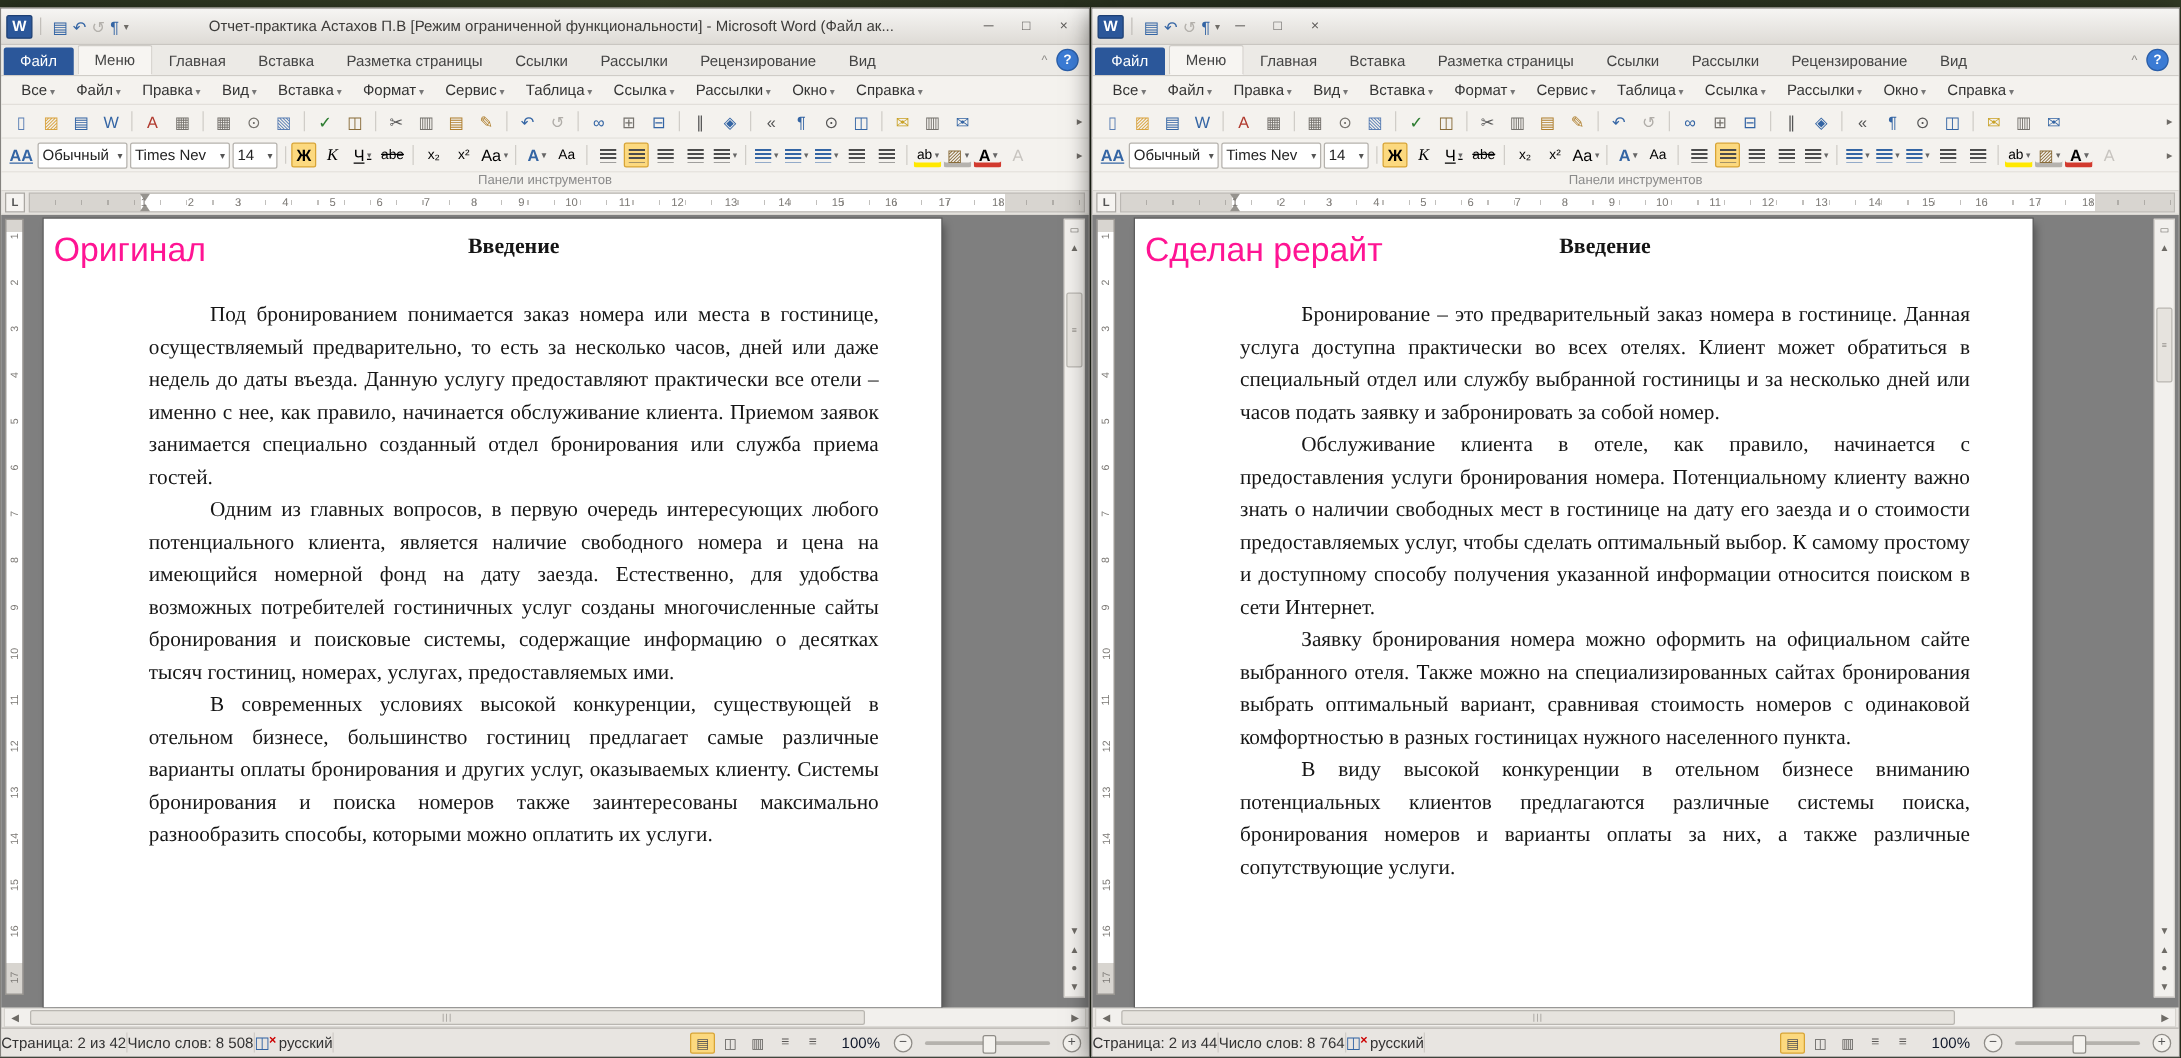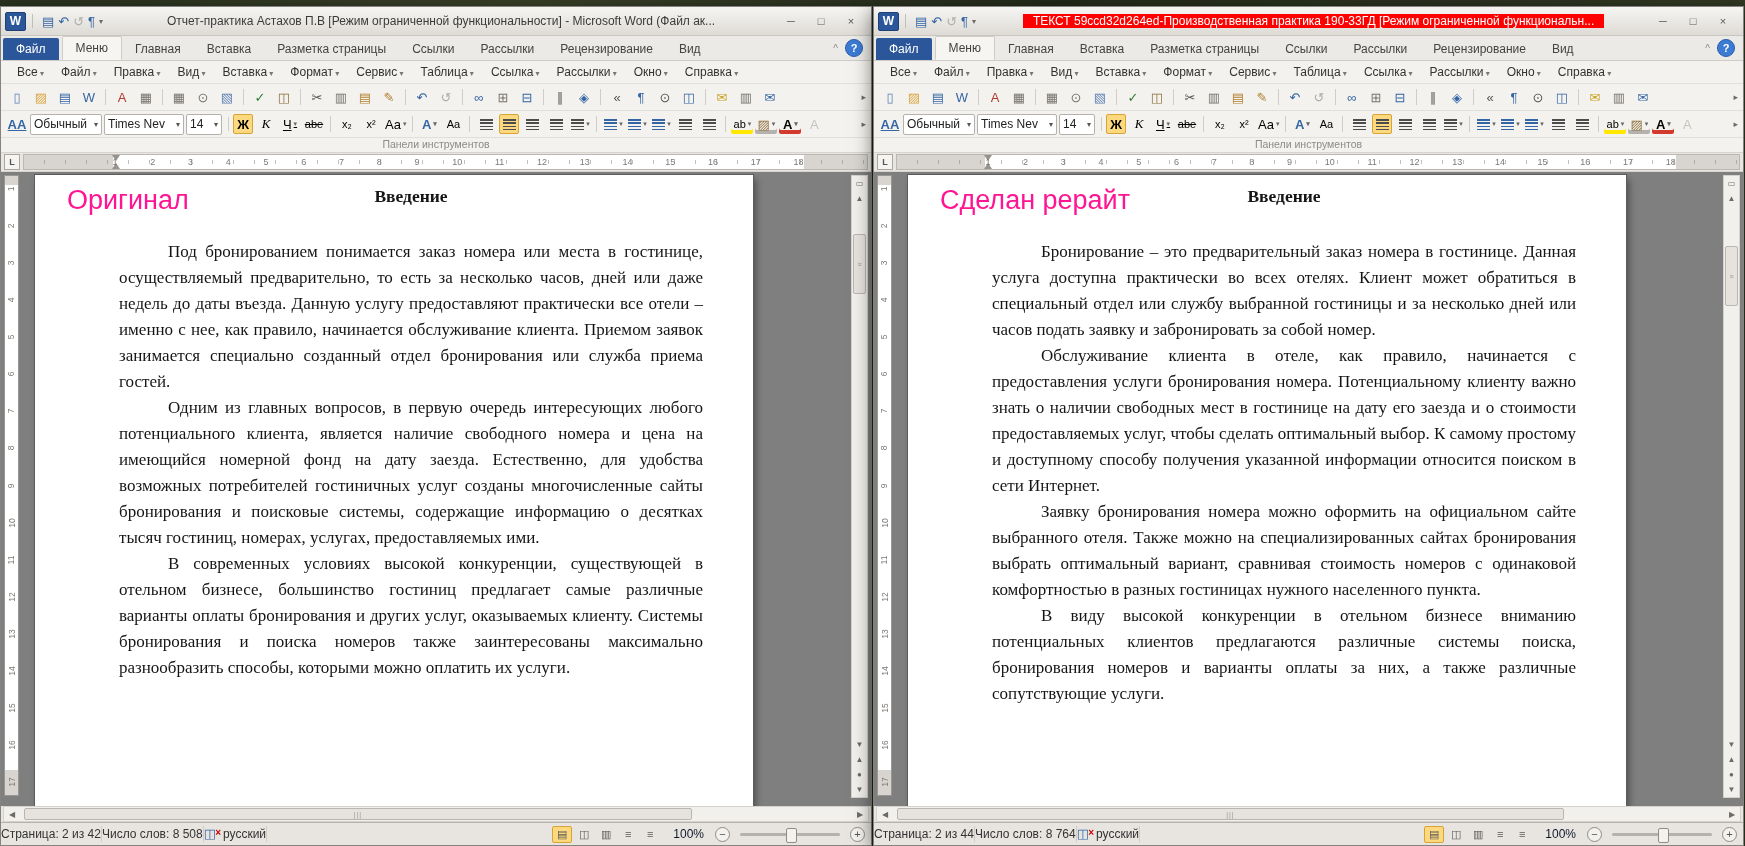--- a/index.html
+++ b/index.html
@@ -94,21 +94,21 @@
   .docarea{flex:1;background:#7f7f7f;display:flex;overflow:hidden;padding-top:3px;position:relative;}
   .vruler{width:15px;flex:0 0 15px;margin-left:3px;height:calc(100% - 10px);
           display:flex;flex-direction:column;justify-content:space-between;align-items:center;
           background:linear-gradient(#d8d5d0 0 1.5%,#fff 1.5% 96%,#d8d5d0 96%);
           border:1px solid #9a9792;font-size:8.5px;color:#7c7975;padding:8px 0;box-sizing:border-box;}
   .vruler span{display:block;transform:rotate(-90deg);}
   .page{width:718px;flex:0 0 718px;margin-left:16px;background:#fff;position:relative;
         box-shadow:0 0 0 1px #5c5c5c,3px 4px 7px rgba(0,0,0,.4);
         padding:8px 50px 0 84px;box-sizing:border-box;
         font-family:"Liberation Serif",serif;color:#151515;}
-  .annotation{position:absolute;left:32px;top:10px;font-family:"Liberation Sans",sans-serif;
+  .annotation{position:absolute;left:8px;top:10px;font-family:"Liberation Sans",sans-serif;
               font-size:27px;color:#ff1493;white-space:nowrap;}
   .doc-title{text-align:center;font-weight:bold;font-size:17.5px;margin:3px 0 32px;}
   .page p{font-size:17px;line-height:26px;text-align:justify;text-indent:49px;margin:0;}
 
   .vscroll{width:17px;flex:0 0 17px;margin-left:auto;margin-right:3px;height:calc(100% - 8px);
            background:#f2f0ed;border:1px solid #d5d2cd;display:flex;flex-direction:column;
            align-items:center;box-sizing:border-box;}
   .vbtn{width:15px;height:15px;font-size:8px;color:#6e6b66;display:flex;align-items:center;
         justify-content:center;flex:0 0 15px;}
   .vtrack{flex:1;width:100%;position:relative;}
@@ -399,21 +399,20 @@
     <div class="titlebar">
       <span class="wlogo">W</span>
       <span class="qsep"></span>
       <span class="qat">
         <span class="q">▤</span>
         <span class="q">↶</span>
         <span class="q dis">↺</span>
         <span class="q">¶</span>
         <span class="more">▾</span>
       </span>
-      <span class="title"><span class="tstr red">ТЕКСТ 59ccd32d264ed-Производственная практика 190-33ГД [Режим ограниченной функциональн...</span></span>
       <span class="wbtns">
         <span class="wbtn">─</span>
         <span class="wbtn">□</span>
         <span class="wbtn">×</span>
       </span>
     </div>
 
     <div class="tabrow">
       <span class="tab file">Файл</span>
       <span class="tab active">Меню</span>

